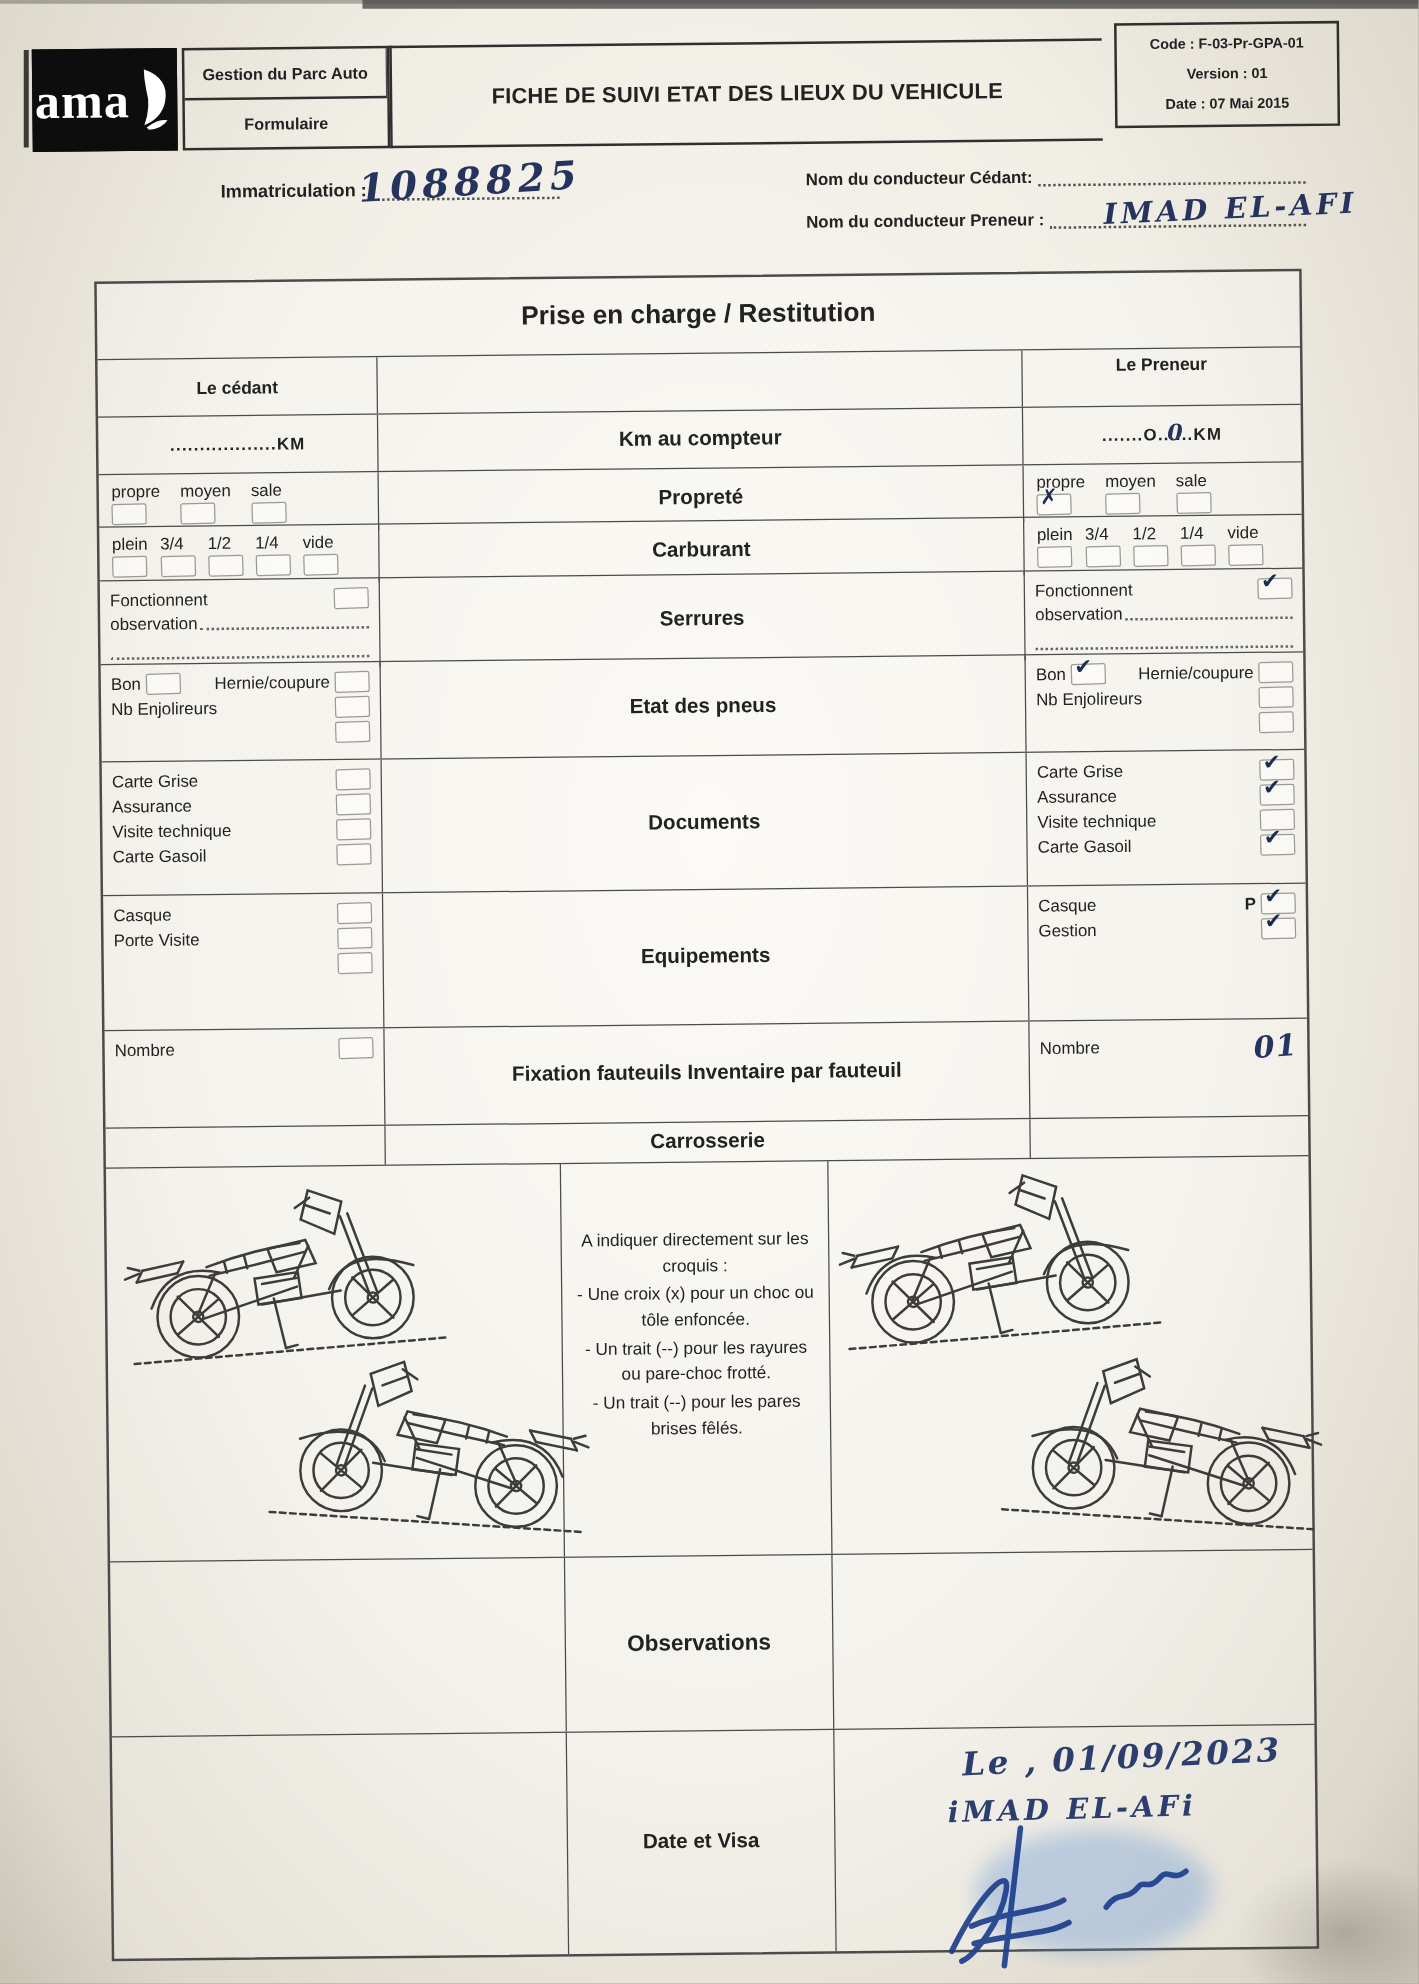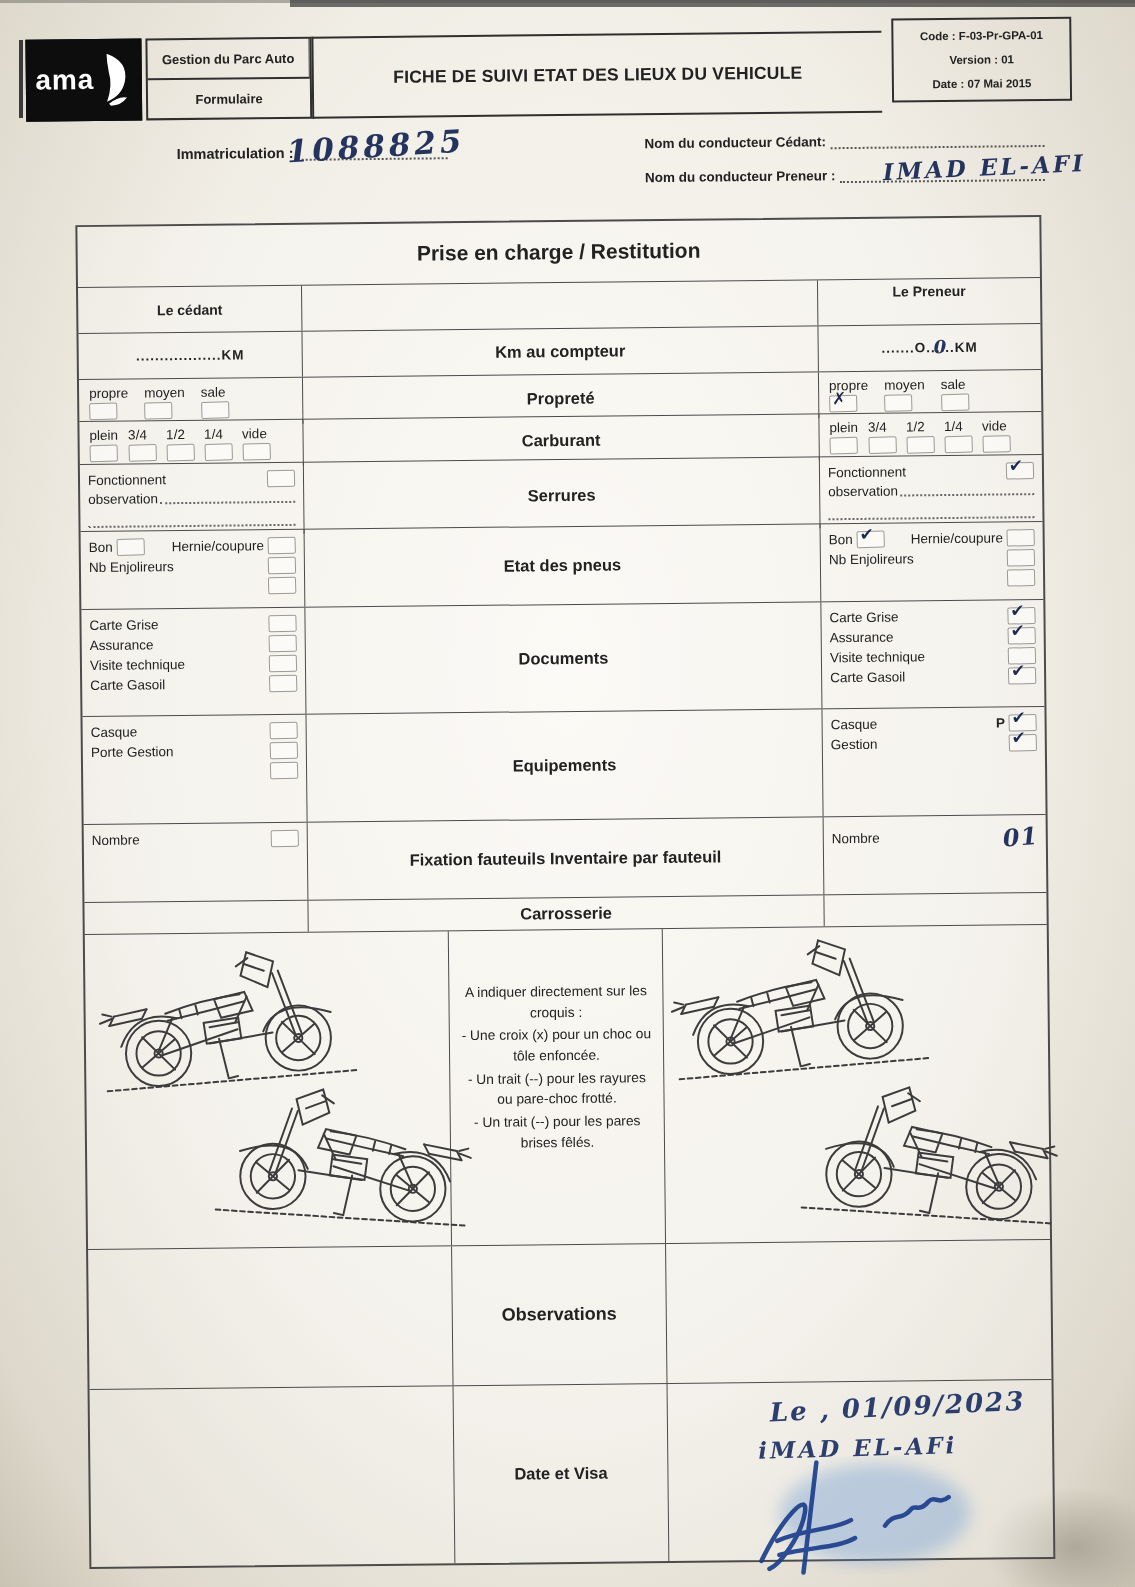--- a/index.html
+++ b/index.html
@@ -13,21 +13,21 @@
   .artifact-top{position:absolute;left:290px;top:0;width:845px;height:7px;background:#4a4a48;opacity:.8;}
   .artifact-top2{position:absolute;left:0;top:0;width:1135px;height:3px;background:#6a675f;opacity:.5;}
   .artifact-left{position:absolute;left:19px;top:40px;width:4px;height:78px;background:#3a3a38;}
   .smudge{position:absolute;right:-30px;bottom:-20px;width:180px;height:120px;border-radius:50%;
     background:radial-gradient(#8d887a,transparent 70%);opacity:.55;}
   .tilt{position:absolute;left:0;top:0;width:1135px;height:1587px;transform:rotate(-0.6deg);transform-origin:50% 30%;}
 
   
   .header{position:absolute;left:30px;top:34px;width:1046px;display:flex;align-items:flex-start;}
   .logo-box{width:112px;height:78px;background:#0d0d0d;color:#fff;display:flex;align-items:center;justify-content:center;gap:4px;border:2px solid #0d0d0d;}
-  .logo-text{font-size:28px;font-weight:bold;letter-spacing:1px;font-family:Liberation Sans, sans-serif;}
+  .logo-text{font-size:40px;font-weight:bold;letter-spacing:1px;font-family:Liberation Serif, serif;}
   .dept-box{width:162px;border:2px solid #2f2f2f;margin-left:4px;height:78px;display:flex;flex-direction:column;}
   .dept-box .cell{flex:1;display:flex;align-items:center;justify-content:center;font-weight:bold;font-size:13px;}
   .dept-box .cell:first-child{border-bottom:2px solid #2f2f2f;}
   .title-box{flex:1;border-top:2px solid #2f2f2f;border-bottom:2px solid #2f2f2f;border-left:2px solid #2f2f2f;height:78px;display:flex;align-items:center;justify-content:center;}
   .title-box .t{font-size:17.5px;font-weight:bold;letter-spacing:.2px;}
   .code-box{width:180px;border:2px solid #2f2f2f;margin-left:10px;margin-top:-12px;height:84px;display:flex;flex-direction:column;justify-content:space-around;padding:4px 6px;box-sizing:border-box;}
   .code-box div{font-size:11.5px;font-weight:bold;text-align:center;}
 
   
   .immat{position:absolute;left:180px;top:142px;font-weight:bold;font-size:14.5px;display:flex;align-items:flex-end;}
@@ -406,21 +406,21 @@
       </div>
 
       <div class="row h108">
         <div class="cell">
           <div class="line">
               <span>Casque</span>
               <span class="sp"></span>
               <span class="box" data-checked="false"></span>
             </div>
           <div class="line">
-              <span>Porte Gestion</span>
+              <span>Porte Visite</span>
               <span class="sp"></span>
               <span class="box" data-checked="false"></span>
             </div>
           <div class="line">
               <span class="sp"></span>
               <span class="box" data-checked="false"></span>
             </div>
         </div>
         <div class="cell clabel">Equipements</div>
         <div class="cell">

